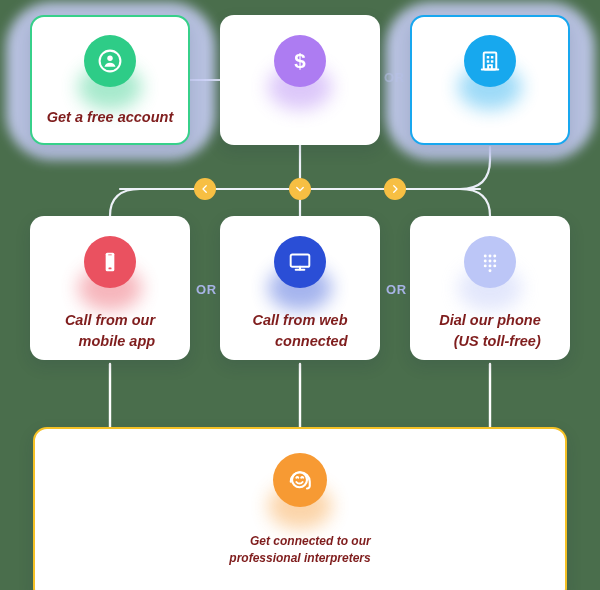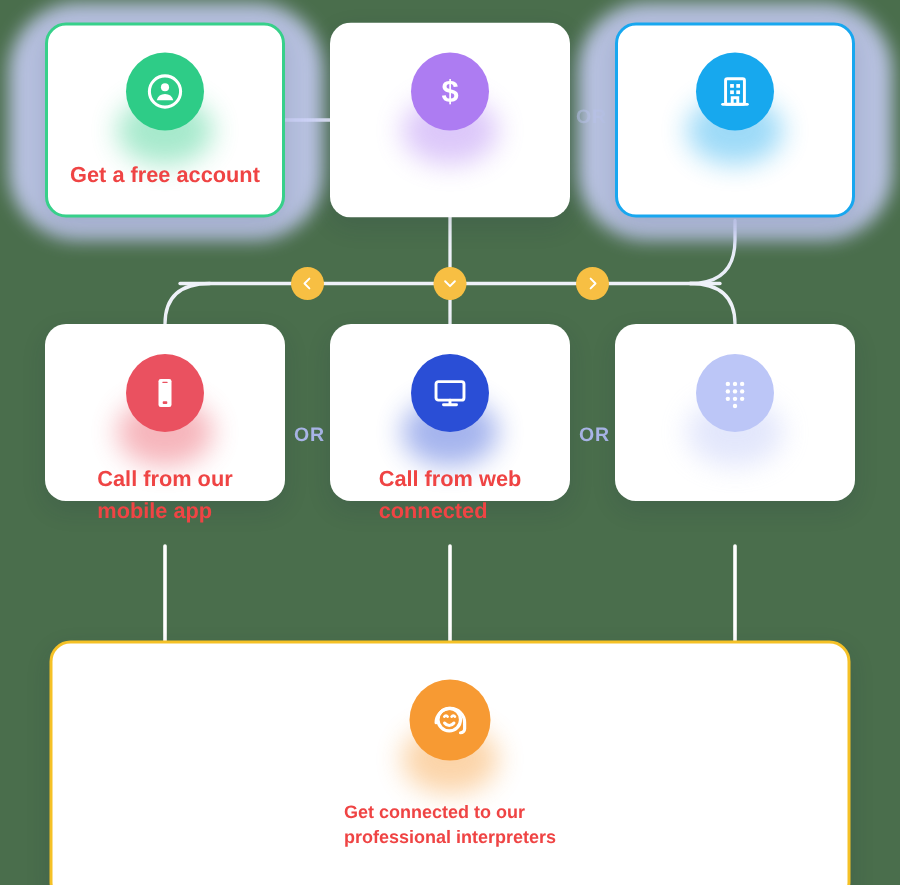--- a/index.html
+++ b/index.html
@@ -53,21 +53,21 @@
   .card.bordered-amber { border: 2px solid #f5c126; }
   .card.plain { border: 2px solid transparent; }
 
   
   .row-top { top: 15px; width: 160px; height: 130px; }
   .c-free  { left: 30px; }
   .c-buy   { left: 220px; }
   .c-ent   { left: 410px; }
 
   
-  .row-mid { top: 216px; width: 160px; height: 118px; }
+  .row-mid { top: 216px; width: 160px; height: 144px; }
   .c-app   { left: 30px; }
   .c-web   { left: 220px; }
   .c-dial  { left: 410px; }
 
   
   .c-bottom {
     left: 33px; top: 427px;
     width: 534px; height: 175px;
   }
 
@@ -102,26 +102,27 @@
   .badge.red::after    { background: #ea5160; }
   .badge.blue   { background: #2a4ed6; }
   .badge.blue::after   { background: #2a4ed6; }
   .badge.peri   { background: #bcc6f7; }
   .badge.peri::after   { background: #bcc6f7; }
   .badge.orange { background: #f79a33; }
   .badge.orange::after { background: #f79a33; }
 
   
   .card .label {
-    color: #ef4444;
+    color: #7f1d1d;
     font-size: 14.5px;
     font-weight: bold;
     line-height: 1.42;
-    text-align: left;
+    text-align: right;
     white-space: pre-line;
+    font-style: italic;
   }
   .row-top .badge  { margin-top: 18px; }
   .row-top .label  { margin-top: 20px; }
   .row-mid .badge  { margin-top: 18px; }
   .row-mid .label  { margin-top: 22px; }
   .c-bottom .badge { margin-top: 24px; width: 54px; height: 54px; }
   .c-bottom .label { margin-top: 26px; font-size: 12px; }
 
   
   .step {
@@ -253,20 +254,22 @@
           <circle cx="7.6" cy="11" r="1.35"></circle>
           <circle cx="12" cy="11" r="1.35"></circle>
           <circle cx="16.4" cy="11" r="1.35"></circle>
           <circle cx="7.6" cy="15.6" r="1.35"></circle>
           <circle cx="12" cy="15.6" r="1.35"></circle>
           <circle cx="16.4" cy="15.6" r="1.35"></circle>
           <circle cx="12" cy="20" r="1.35"></circle>
         </g>
       </svg>
     </div>
+    <div class="label">Dial our phone
+(US toll-free)</div>
   </div>
 
   <div class="card c-bottom bordered-amber">
     <div class="badge orange">
       <svg width="30" height="30" viewBox="0 0 24 24">
         <circle cx="11.6" cy="11.8" r="6" fill="none" stroke="#fff" stroke-width="1.7"></circle>
         <path d="M4.6 13.4a7.6 7.6 0 1 1 15.2 0v3.2a2.2 2.2 0 0 1-2.2 2.2" fill="none" stroke="#fff" stroke-width="1.7" stroke-linecap="round"></path>
         <path d="M9 10.2c.45-.75 1.25-.75 1.7 0" fill="none" stroke="#fff" stroke-width="1.5" stroke-linecap="round"></path>
         <path d="M12.9 10.2c.45-.75 1.25-.75 1.7 0" fill="none" stroke="#fff" stroke-width="1.5" stroke-linecap="round"></path>
         <path d="M9.1 13.6a3.1 3.1 0 0 0 5 0" fill="none" stroke="#fff" stroke-width="1.6" stroke-linecap="round"></path>

